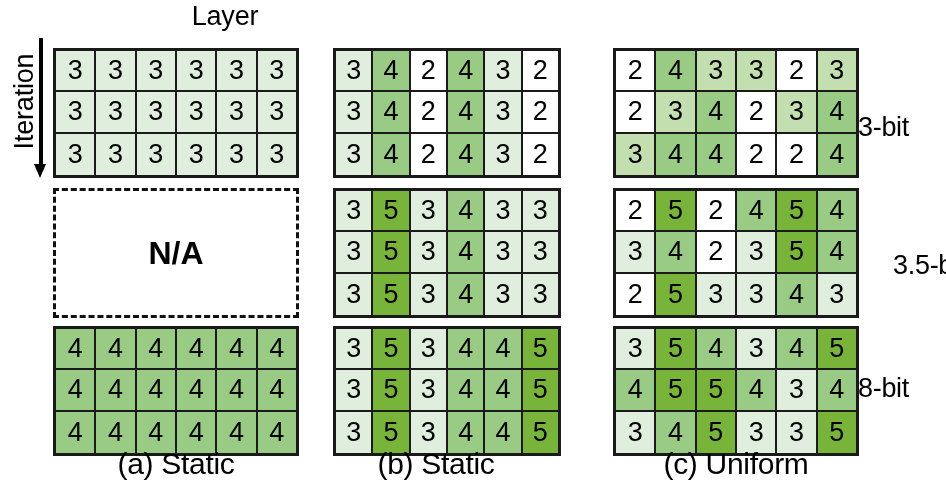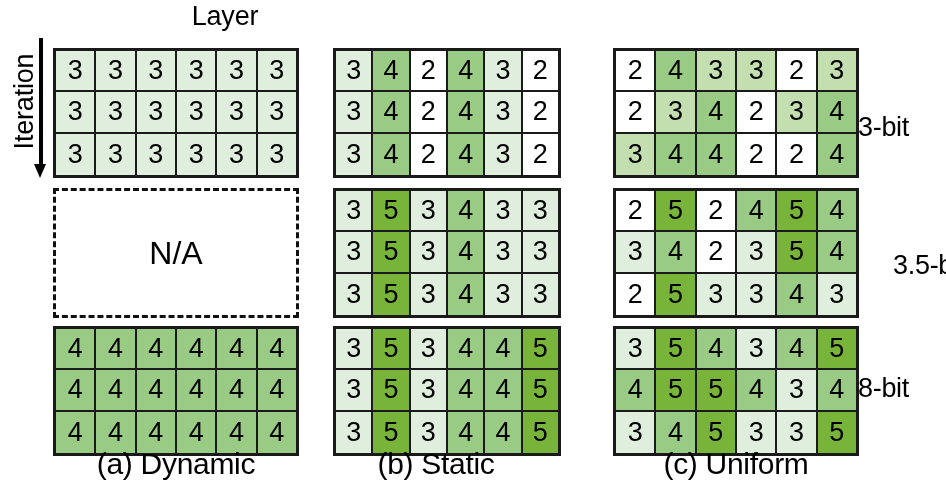--- a/index.html
+++ b/index.html
@@ -89,20 +89,21 @@
   .v5{ background:#78b43a; }
 
   
   #na-box{
     position:absolute;
     border:3.5px dashed #111;
     display:flex; align-items:center; justify-content:center;
     font-size:32px;
     box-sizing:border-box;
     background:#fff;
+    font-weight:bold;
   }
 
   
   .row-label{
     position:absolute;
     font-size:27px;
     white-space:nowrap;
     letter-spacing:-.3px;
   }
 
@@ -346,15 +347,15 @@
   </div>
 
 <div id="na-box" style="left: 53px; top: 188px; width: 246px; height: 130px;">
   <span>N/A</span>
 </div>
 
 <div class="row-label" style="left:858px; top:112px;">3-bit</div>
 <div class="row-label" style="left:893px; top:250px;">3.5-bit</div>
 <div class="row-label" style="left:858px; top:373px;">8-bit</div>
 
-<div class="caption" style="left:53px; top:447px; width:246px;">(a) Dynamic</div>
+<div class="caption" style="left:53px; top:447px; width:246px;">(a) Static</div>
 <div class="caption" style="left:313px; top:447px; width:246px;">(b) Static</div>
 <div class="caption" style="left:613px; top:447px; width:246px;">(c) Uniform</div>
 
 </body></html>

